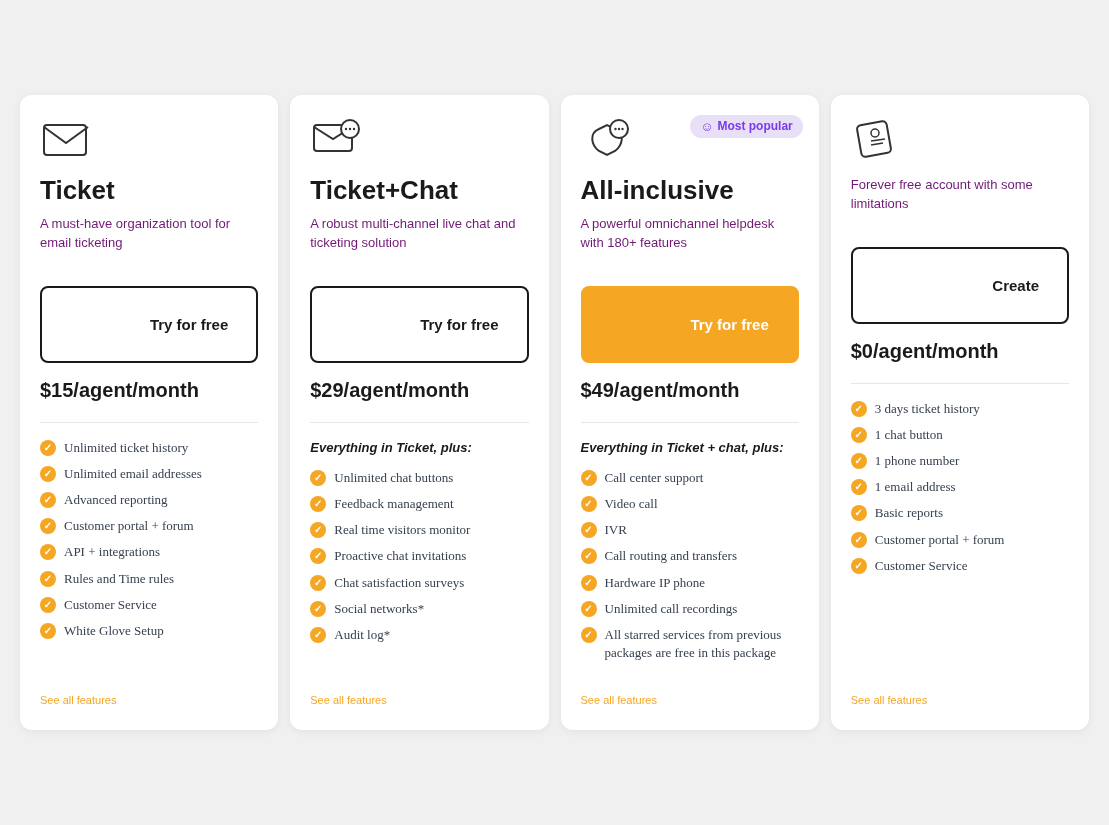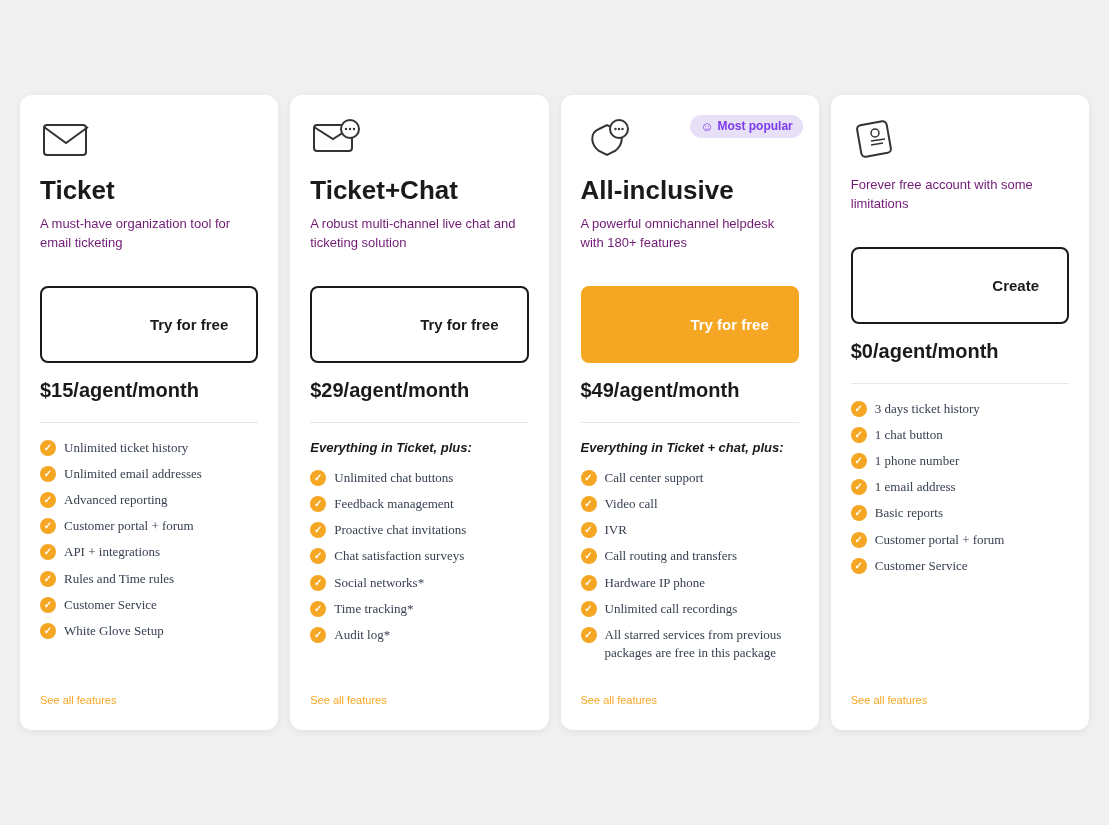--- a/index.html
+++ b/index.html
@@ -222,33 +222,33 @@
       <li>
       <span class="check-icon"></span>
       <span>Unlimited chat buttons</span>
     </li>
         <li>
       <span class="check-icon"></span>
       <span>Feedback management</span>
     </li>
         <li>
       <span class="check-icon"></span>
+      <span>Real time visitors monitor</span>
+    </li>
+        <li>
+      <span class="check-icon"></span>
       <span>Proactive chat invitations</span>
     </li>
         <li>
       <span class="check-icon"></span>
       <span>Chat satisfaction surveys</span>
     </li>
         <li>
       <span class="check-icon"></span>
       <span>Social networks*</span>
-    </li>
-        <li>
-      <span class="check-icon"></span>
-      <span>Time tracking*</span>
     </li>
         <li>
       <span class="check-icon"></span>
       <span>Audit log*</span>
     </li>
     </ul>
     <a class="see-features" href="#">See all features</a>
   </div>
     <div class="plan-card">
     <div class="most-popular-badge">

